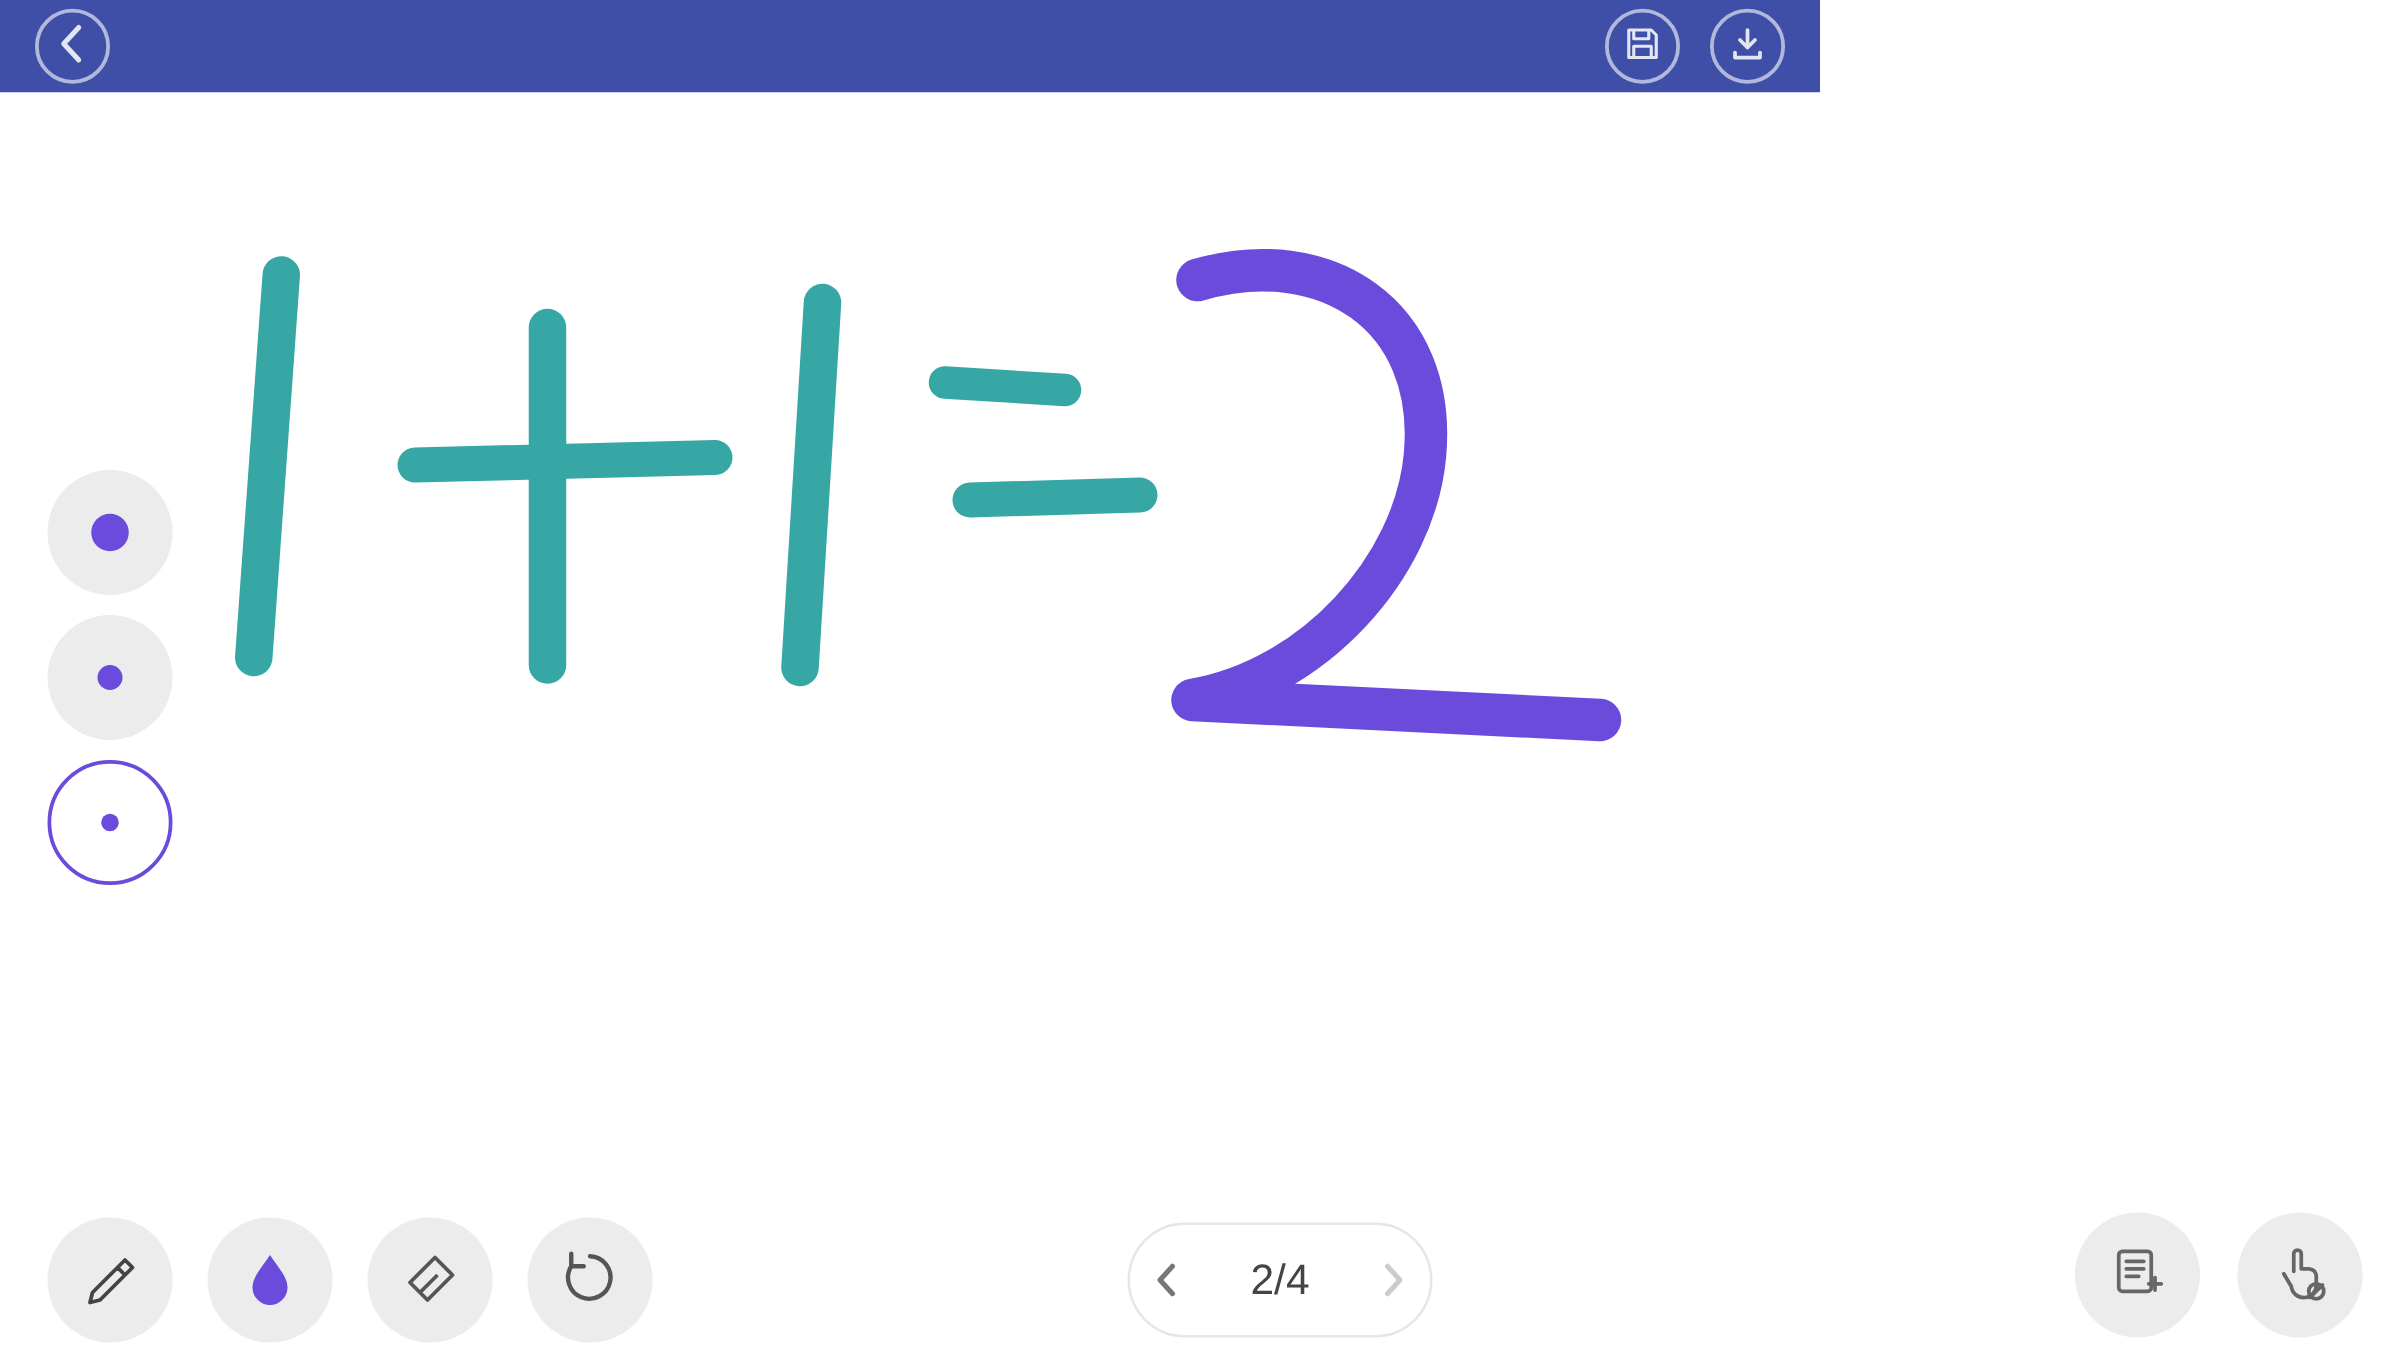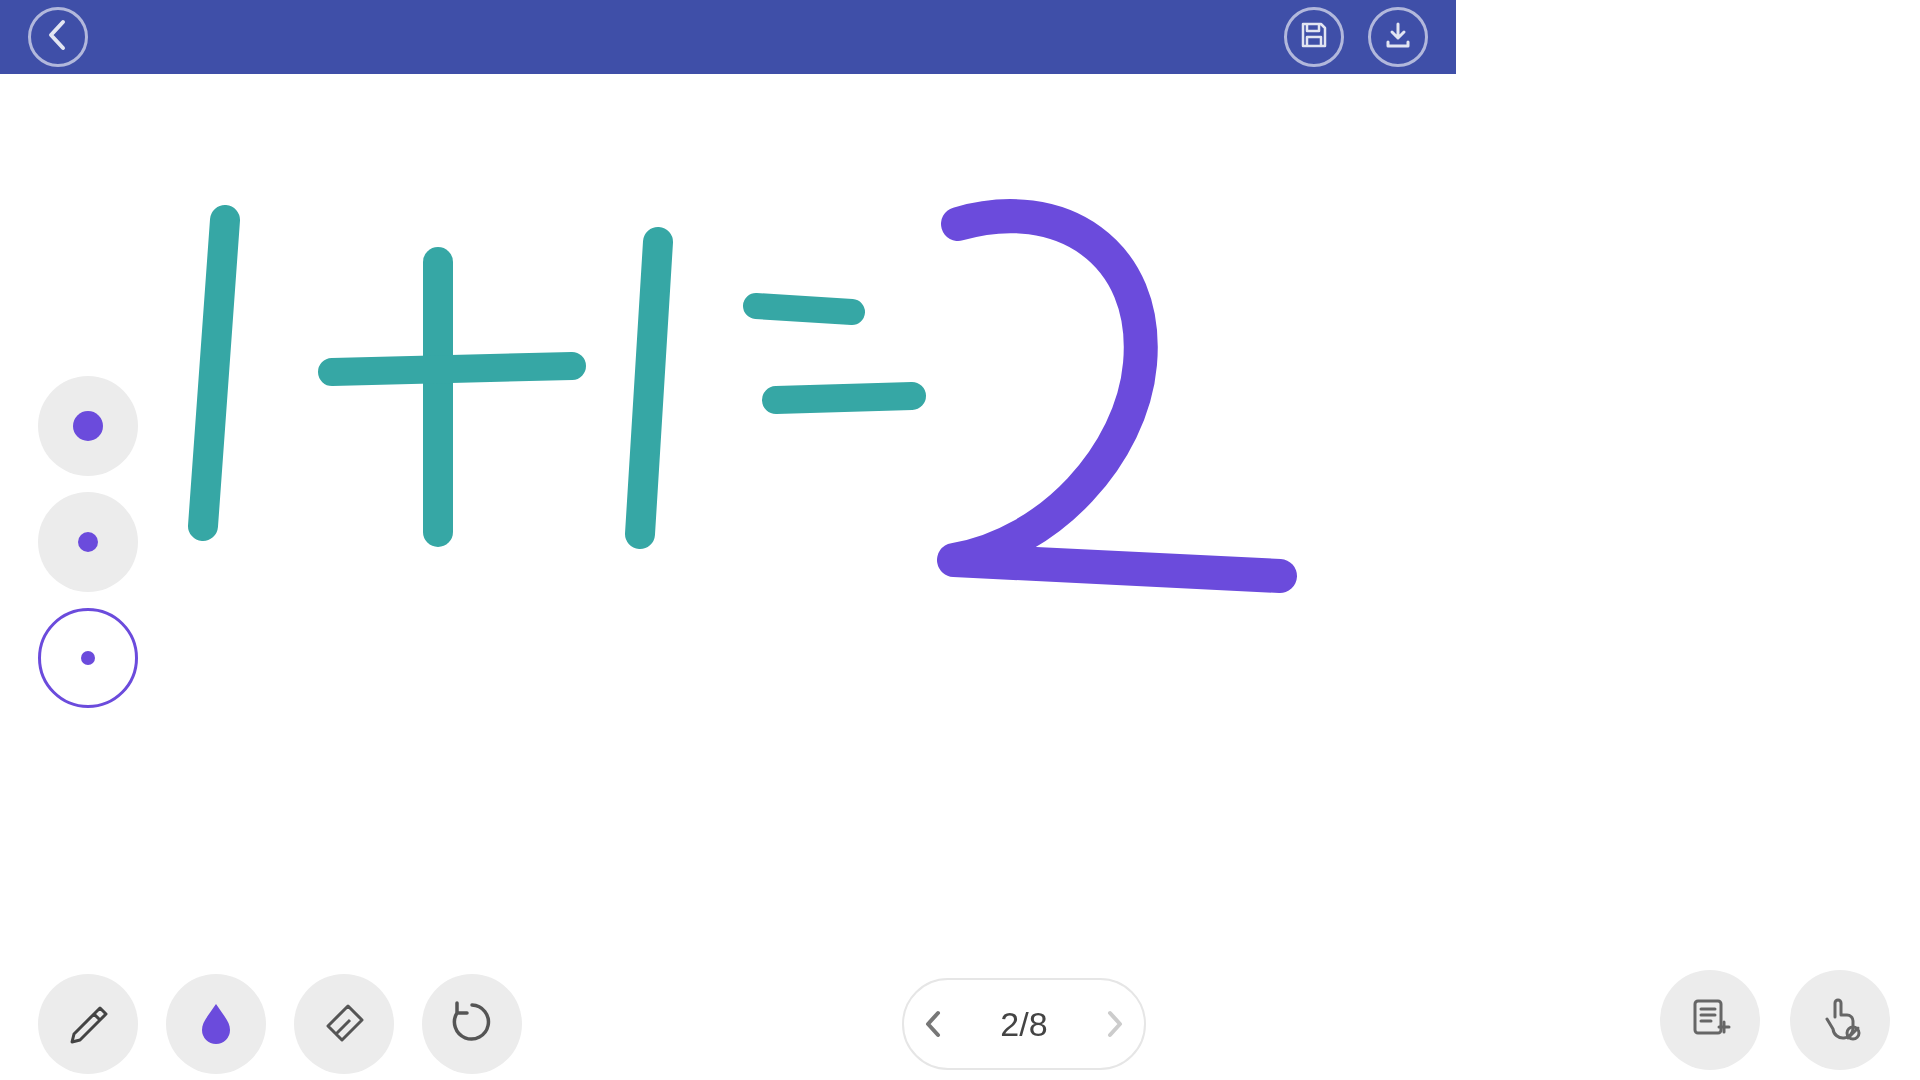--- a/index.html
+++ b/index.html
@@ -157,21 +157,21 @@
       </span>
     </div>
   </div>
 
   <div class="pager">
     <div class="page-arrow">
       <svg width="22" height="30" viewBox="0 0 22 30">
           <path d="M16 4 L6 15 L16 26" stroke="#777" stroke-width="4" fill="none" stroke-linecap="round" stroke-linejoin="round"></path>
         </svg>
     </div>
-    <div class="page-label">2/8</div>
+    <div class="page-label">2/4</div>
     <div class="page-arrow">
       <svg width="22" height="30" viewBox="0 0 22 30">
           <path d="M6 4 L16 15 L6 26" stroke="#CCC" stroke-width="4" fill="none" stroke-linecap="round" stroke-linejoin="round"></path>
         </svg>
     </div>
   </div>
 
   <div class="right-bottom">
     <div class="right-btn">
       <span>

